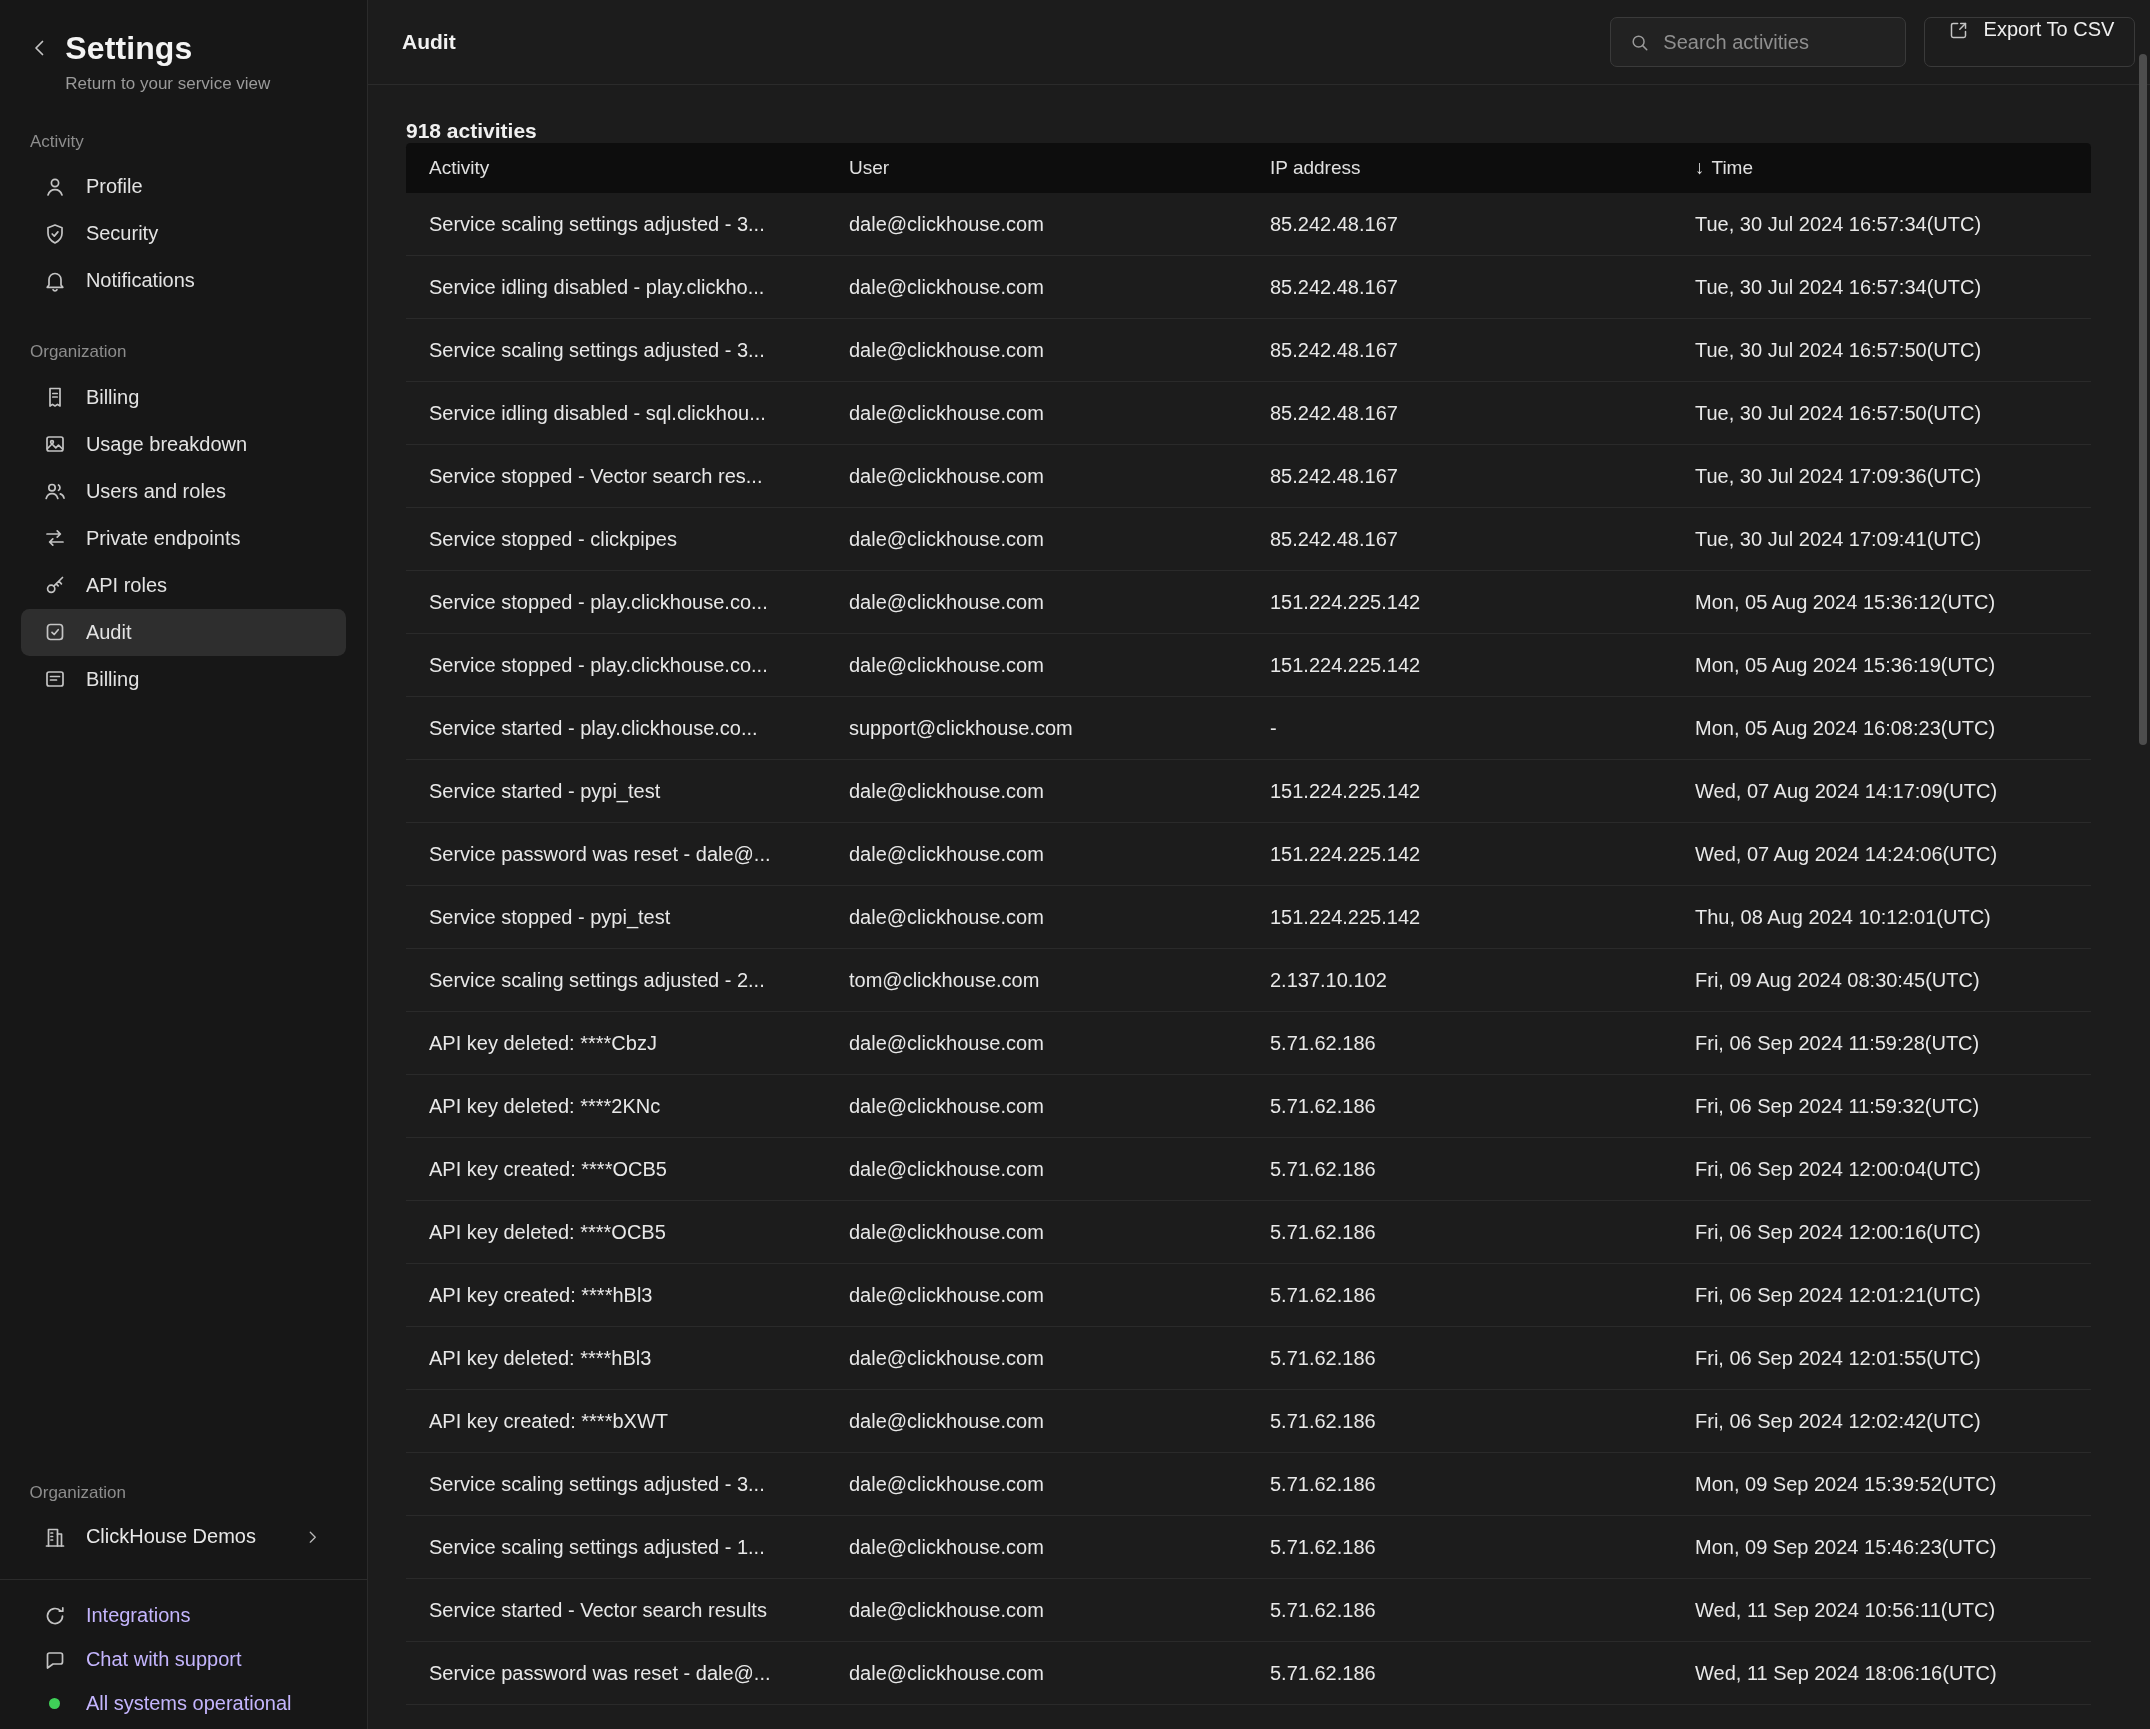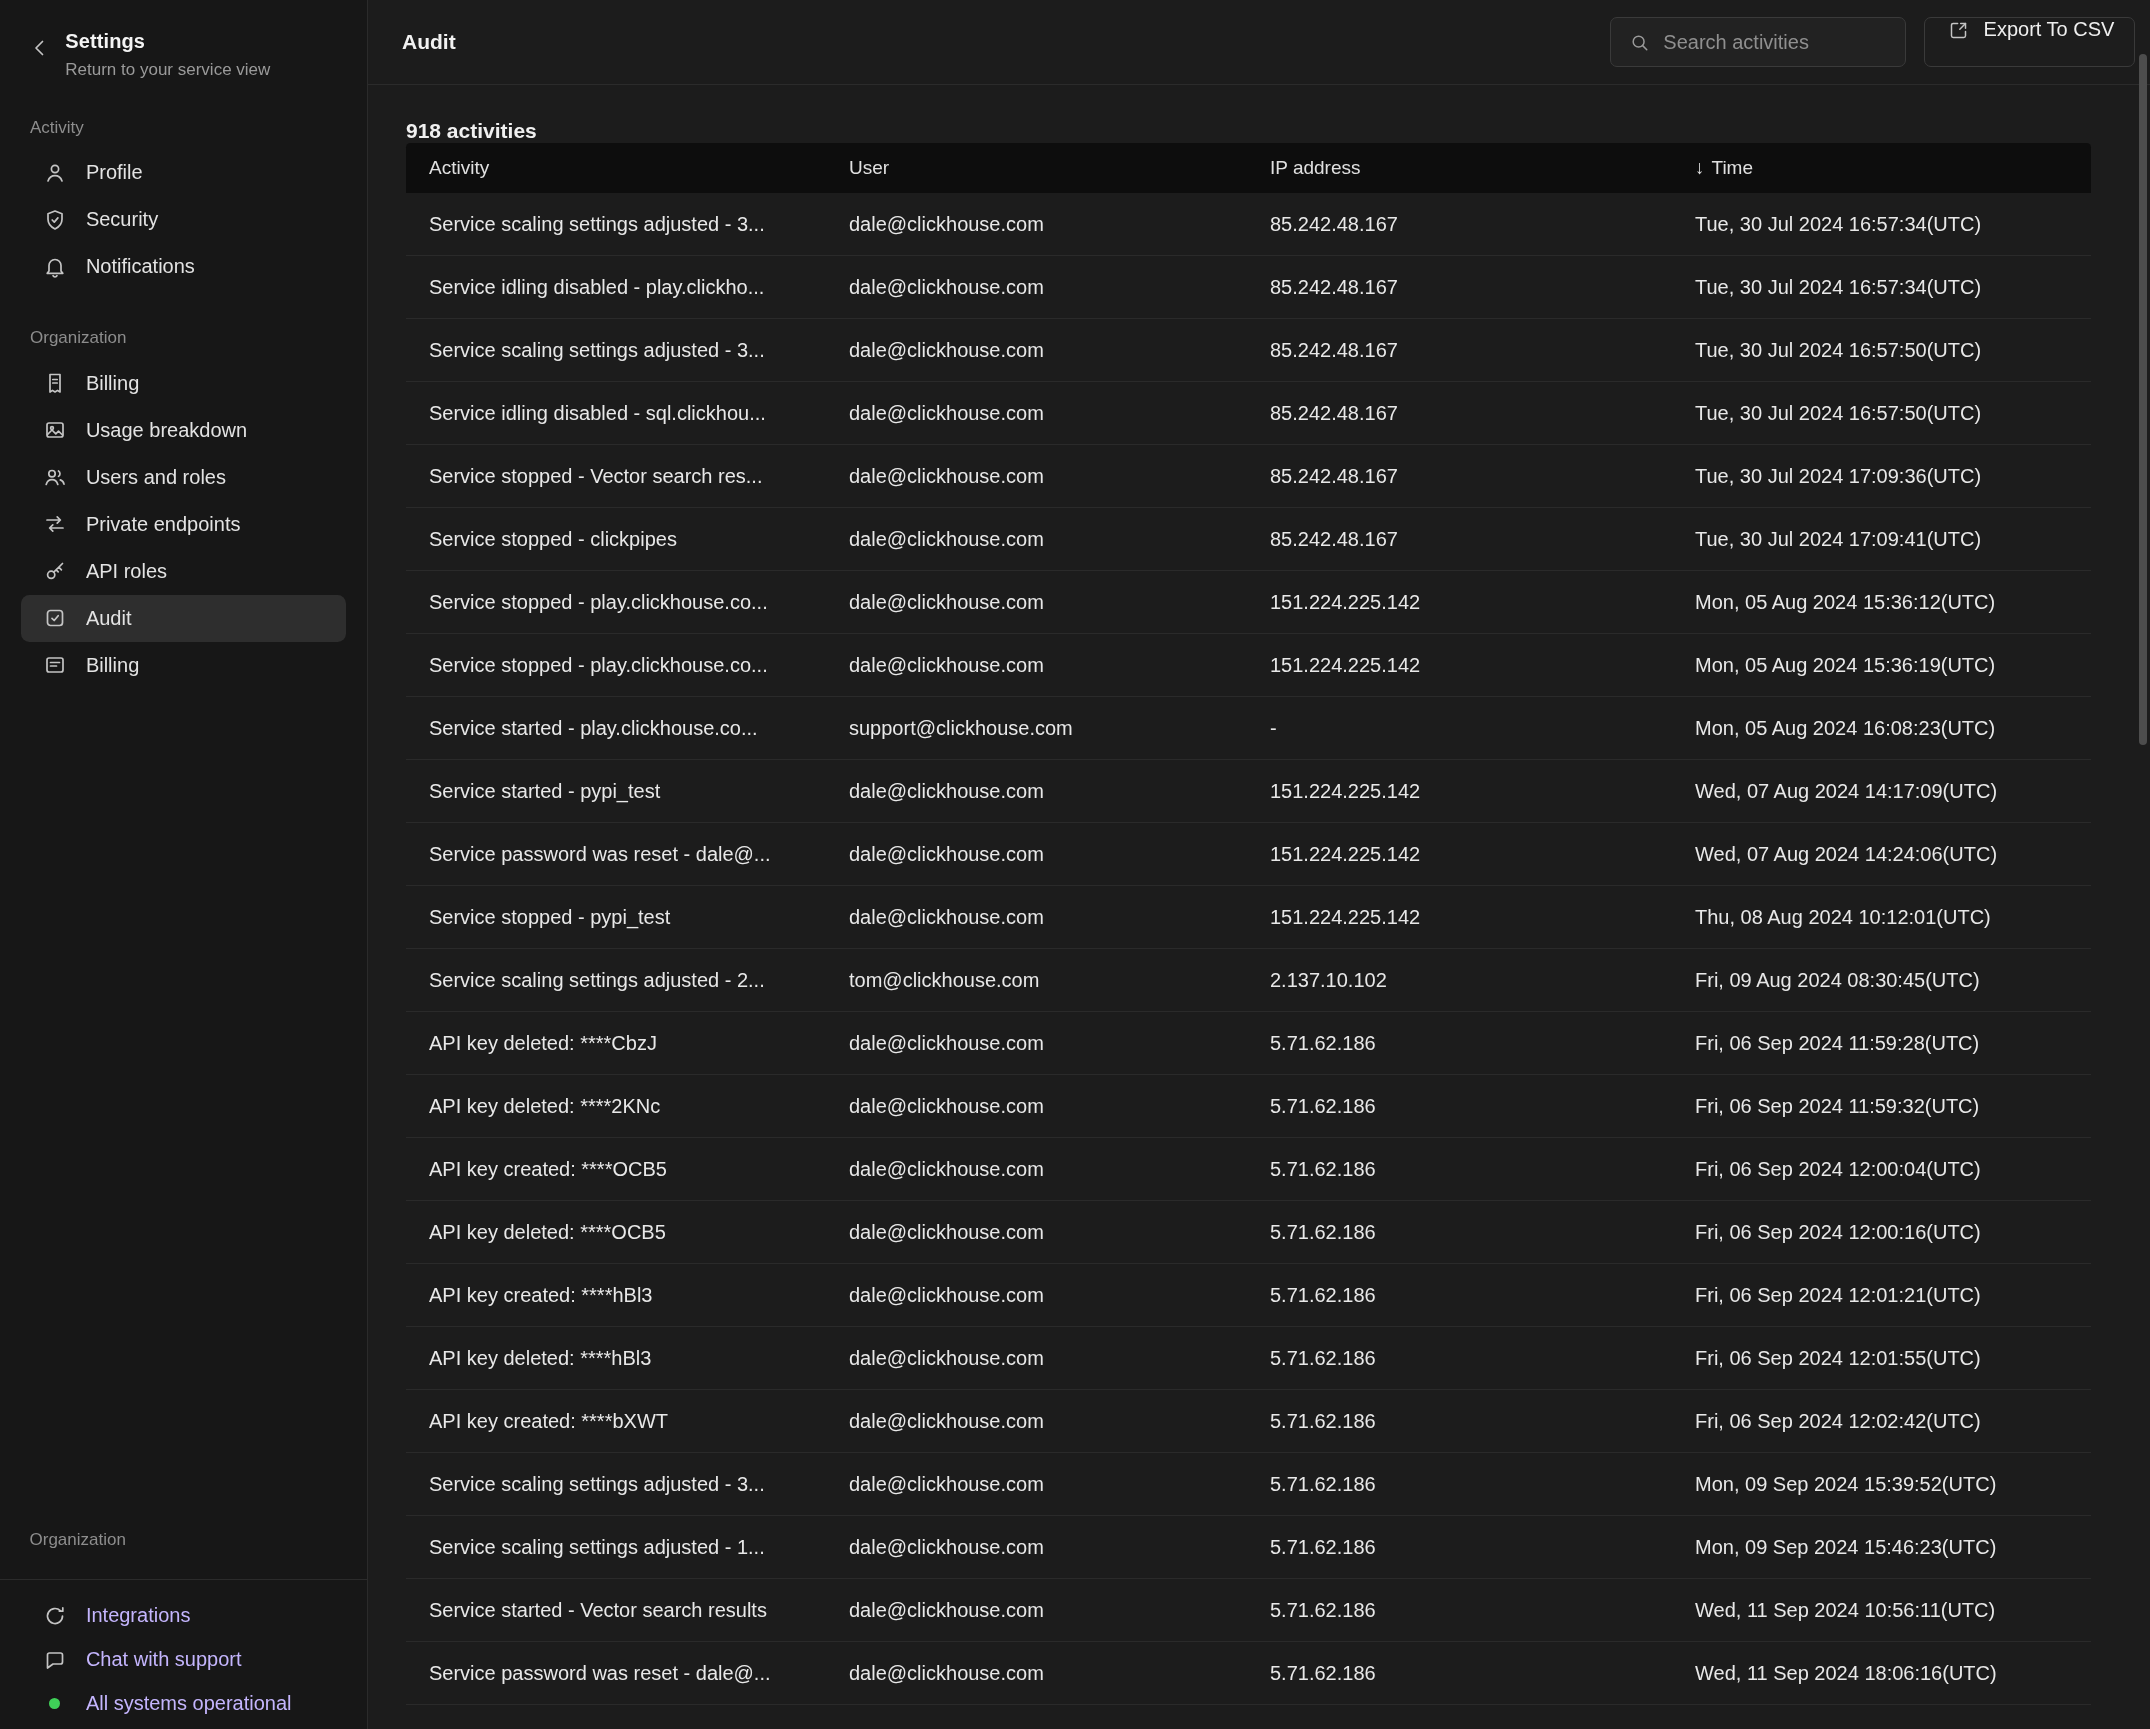--- a/index.html
+++ b/index.html
@@ -13,21 +13,21 @@
 
   
   .sidebar{
     width:368px;min-width:368px;height:100%;
     background:#171717;border-right:0.7px solid #2b2b2b;
     display:flex;flex-direction:column;padding-top:30px;
   }
   .sidebar-header{display:flex;gap:12.8px;padding:0 25.5px 0 27px;align-items:flex-start;}
   .back-button{background:none;border:none;color:#d0d0d0;cursor:pointer;padding-top:5.7px;}
   .back-button svg{width:21px;height:21px;}
-  .settings-title{font-size:20px;font-weight:700;color:#f4f4f4;letter-spacing:0.1px;}
+  .settings-title{font-size:32px;font-weight:700;color:#f4f4f4;letter-spacing:0.1px;}
   .settings-subtitle{font-size:17px;color:#9a9a9a;margin-top:7px;cursor:pointer;}
   .section-label{font-size:17px;color:#8d8d8d;padding:0 30px;margin-top:38px;margin-bottom:11.3px;}
   .nav{display:flex;flex-direction:column;padding:0 21px;}
   .nav-item{
     display:flex;align-items:center;gap:18.4px;height:47px;padding:0 21px;
     border-radius:8.5px;color:#e3e3e3;font-size:20px;cursor:pointer;
   }
   .nav-item.selected{background:#2e2e2e;}
   .icon{width:25.5px;height:25.5px;display:flex;align-items:center;justify-content:center;color:#c4c4c4;flex:0 0 25.5px;}
   .icon svg{width:24px;height:24px;}
@@ -203,20 +203,36 @@
             </svg>
         </span>
         <span>Billing</span>
       </a>
     </nav>
 
     <div class="sidebar-spacer"></div>
 
     <div class="org-switcher">
       <div class="org-label">Organization</div>
+      <div class="org-row">
+        <span class="icon">
+          <svg viewBox="0 0 24 24">
+              <path d="M5.5 21V4.5h9V21"></path>
+              <path d="M14.5 9h4V21"></path>
+              <path d="M3.5 21h17"></path>
+              <path d="M8 8h1.6M8 11.5h1.6M8 15h1.6"></path>
+            </svg>
+        </span>
+        <span>ClickHouse Demos</span>
+        <span class="chev icon">
+          <svg viewBox="0 0 24 24">
+              <path d="M9.5 5.5L16 12l-6.5 6.5"></path>
+            </svg>
+        </span>
+      </div>
     </div>
 
     <div class="sidebar-footer">
       <a class="footer-item">
         <span class="icon">
           <svg viewBox="0 0 24 24">
               <path d="M19.5 12a7.5 7.5 0 1 1-2.2-5.3"></path>
               <path d="M19.8 3.8v3.4h-3.4"></path>
             </svg>
         </span>

